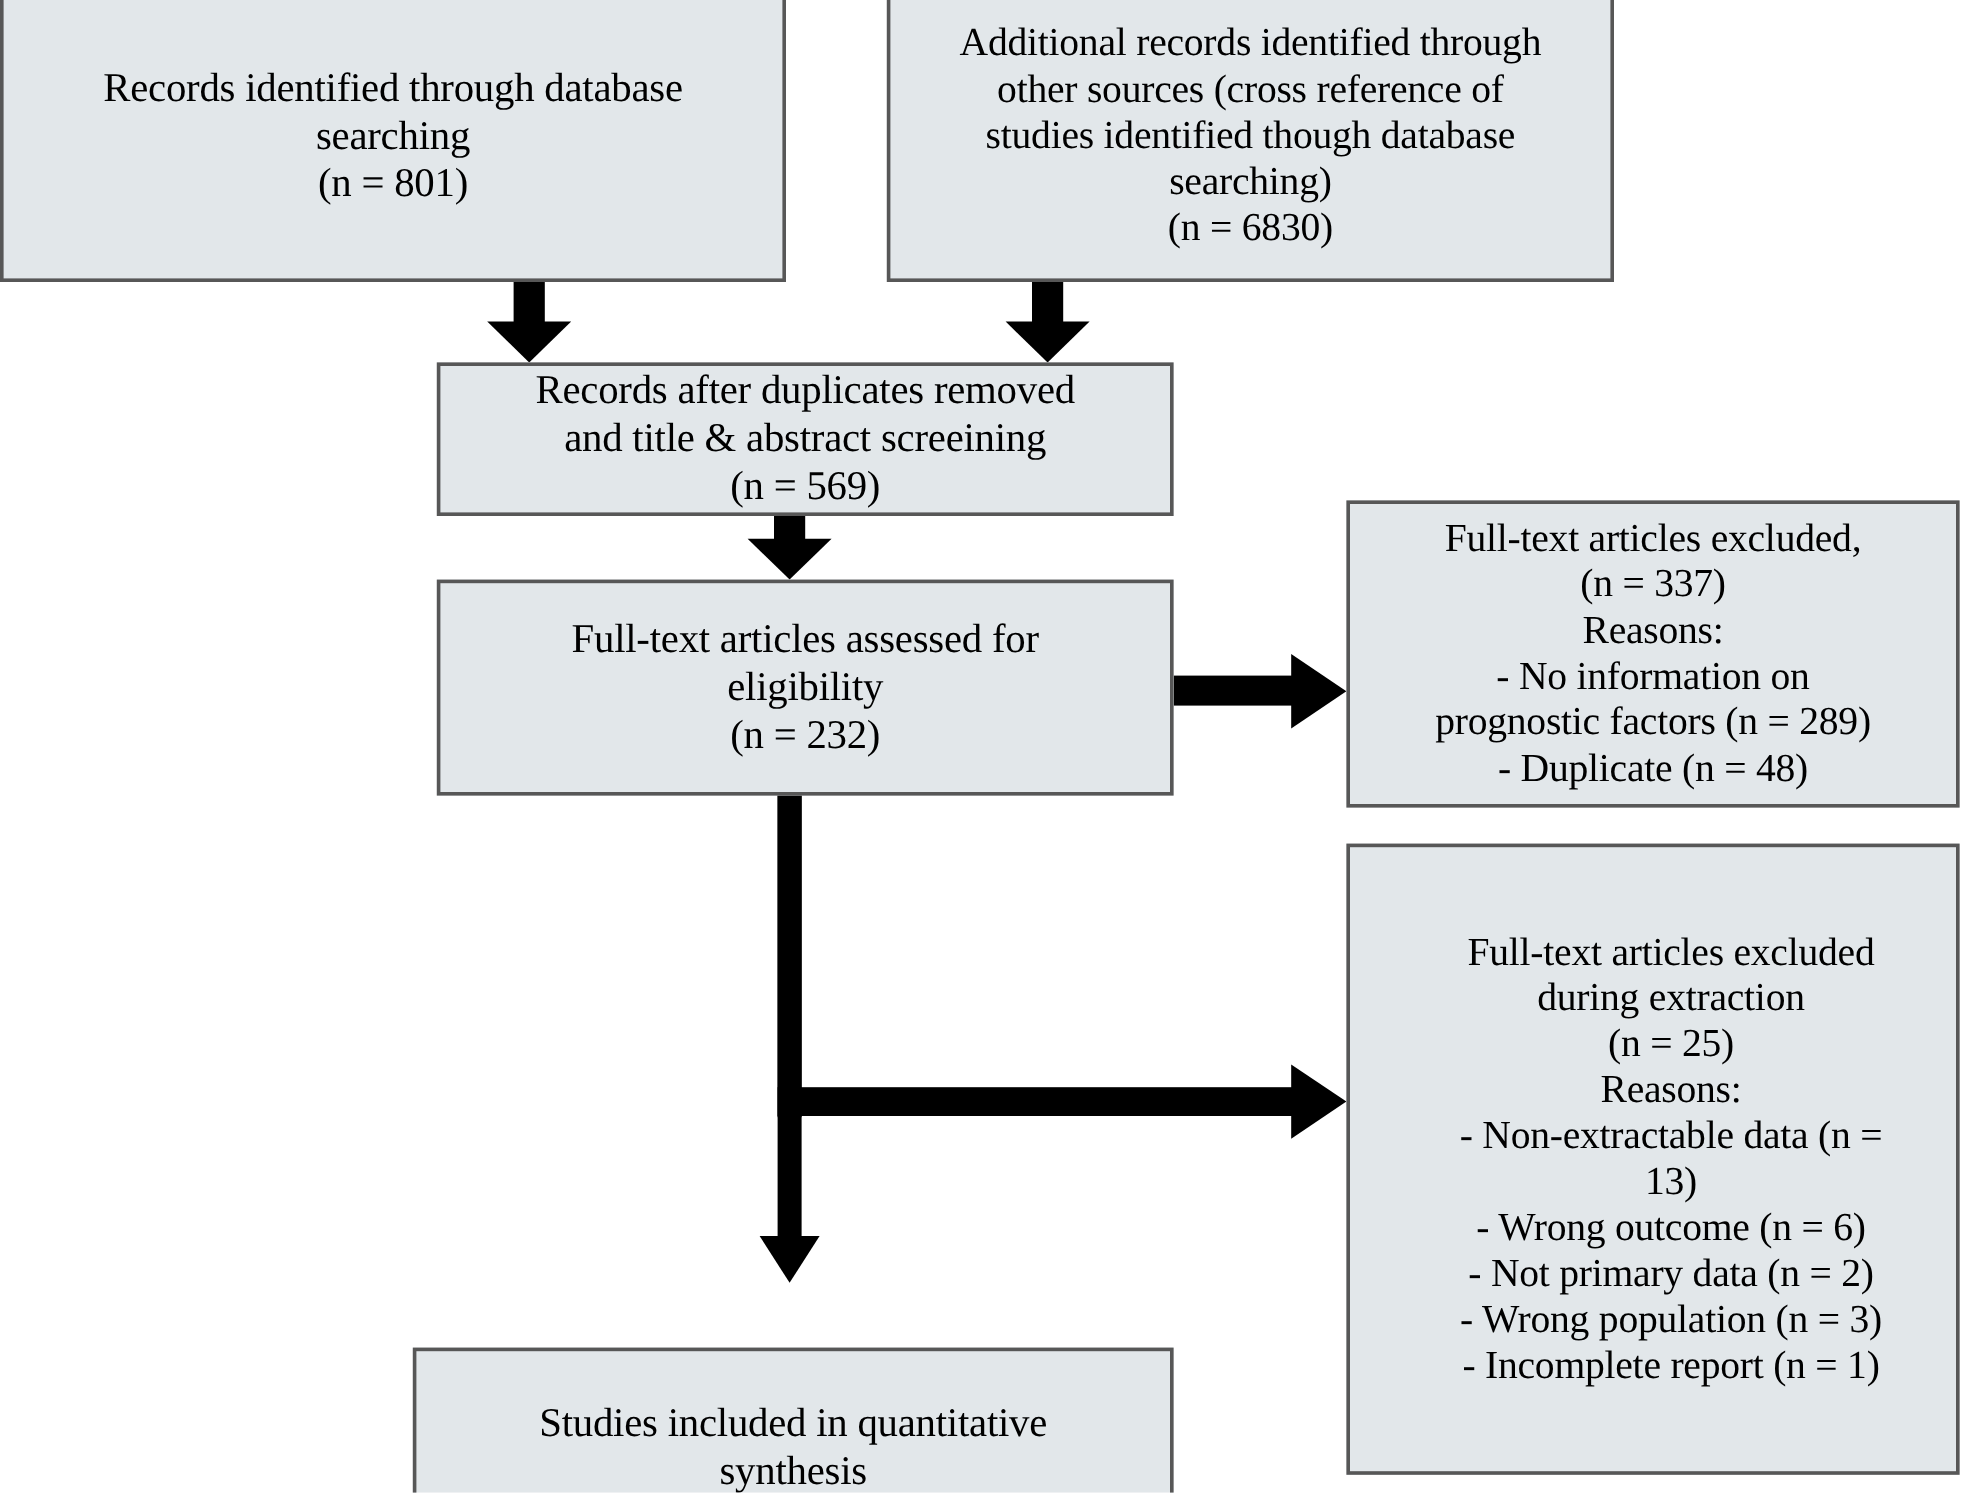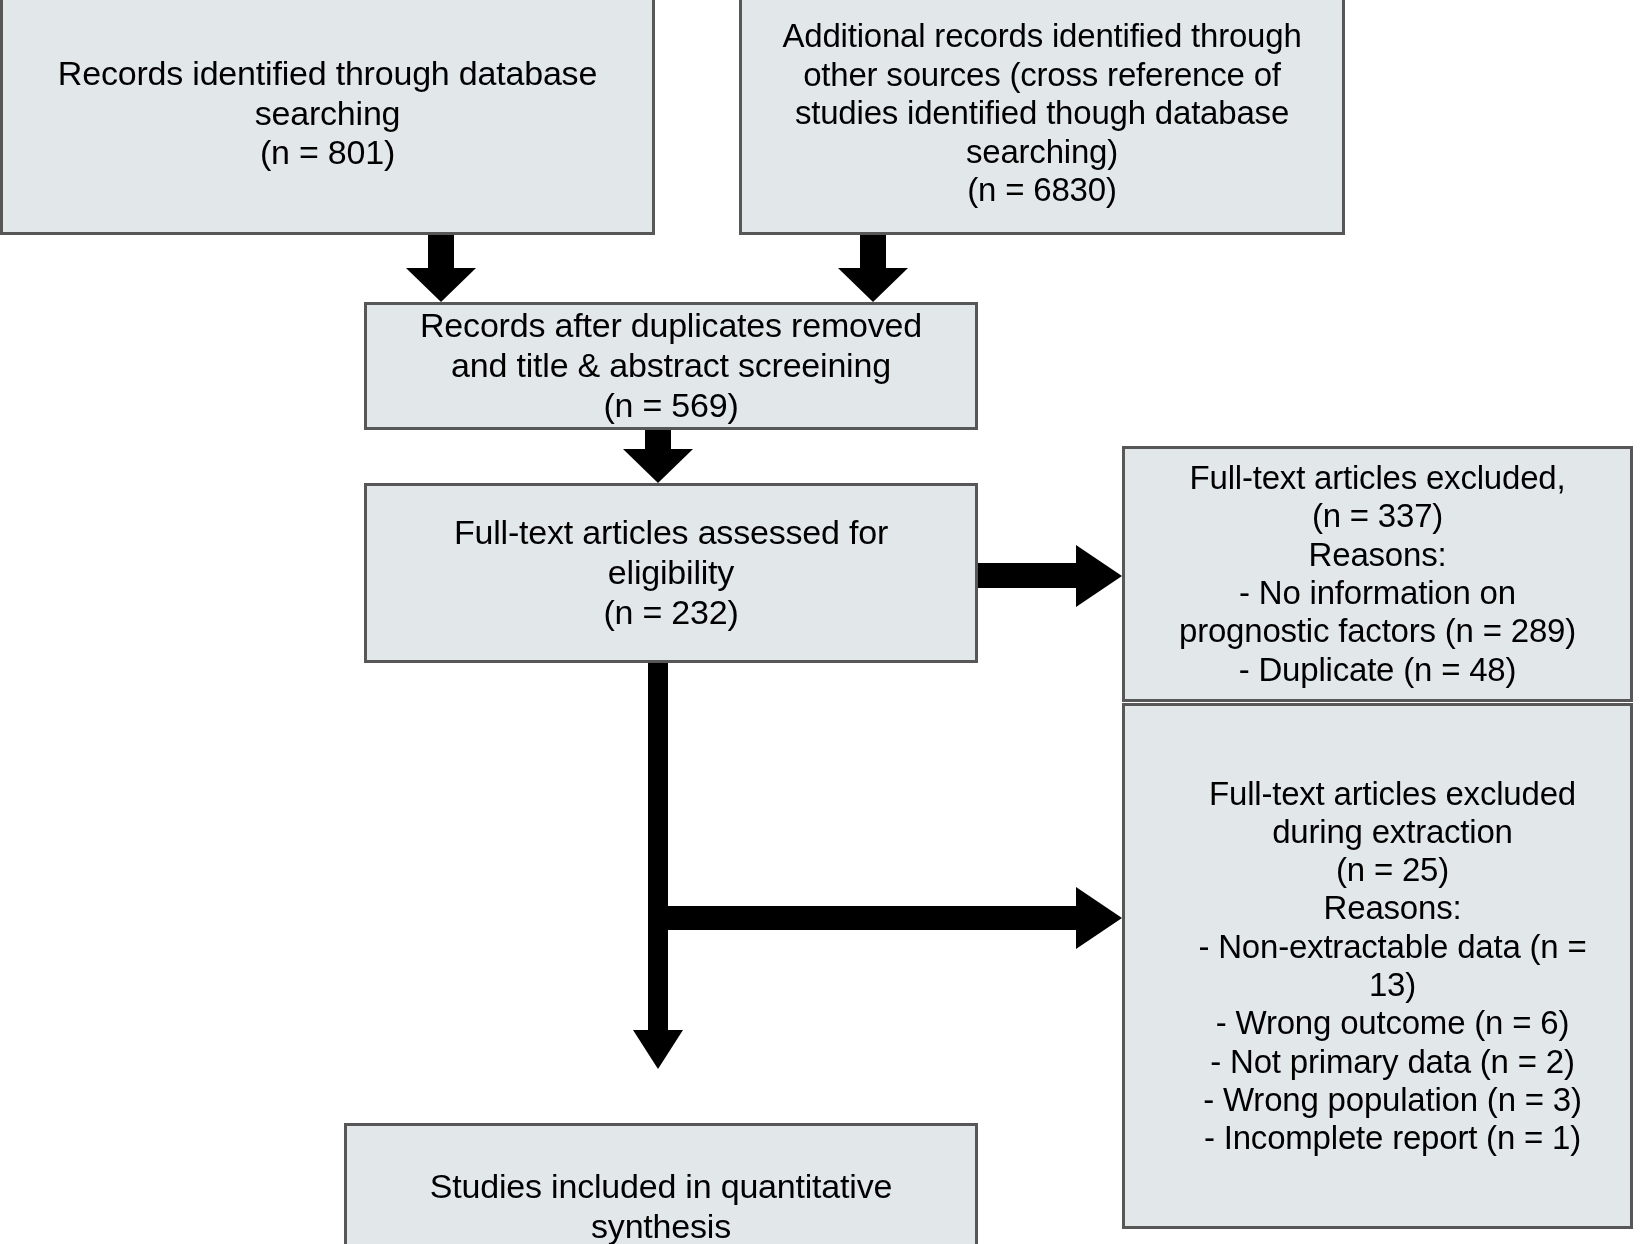--- a/index.html
+++ b/index.html
@@ -28,37 +28,38 @@
     font-family: "Liberation Sans", sans-serif;
     font-size: 34px;
     line-height: 1.17;
     letter-spacing: -0.2px;
     white-space: pre-line;
     padding: 4px 8px;
   }
   .box-inner {
     width: 100%;
     white-space: pre-line;
+    font-family: Liberation Serif, serif;
   }
   svg.connectors {
     position: absolute;
     left: 0;
     top: 0;
     width: 1644px;
     height: 1244px;
     pointer-events: none;
   }
 
   
   #box-db-search    { left: 0px;    top: -8px;  width: 655px; height: 243px; }
   #box-other-src    { left: 739px;  top: -8px;  width: 606px; height: 243px; }
   #box-dedup        { left: 364px;  top: 302px; width: 614px; height: 128px; justify-content: center; }
   #box-fulltext     { left: 364px;  top: 483px; width: 614px; height: 180px; }
   #box-included     { left: 344px;  top: 1091px;width: 634px; height: 208px; margin-top: 32px; }
-  #box-excluded-1   { left: 1122px; top: 446px; width: 511px; height: 256px; }
+  #box-excluded-1   { left: 1122px; top: 417px; width: 511px; height: 256px; }
   #box-excluded-2   { left: 1122px; top: 703px; width: 511px; height: 526px; padding-left: 38px; }
 
   #box-other-src .box-inner { font-size: 33px; }
   #box-excluded-1 .box-inner,
   #box-excluded-2 .box-inner { font-size: 33px; line-height: 1.16; }
 </style>
 </head>
 <body>
 
 <div id="canvas">

